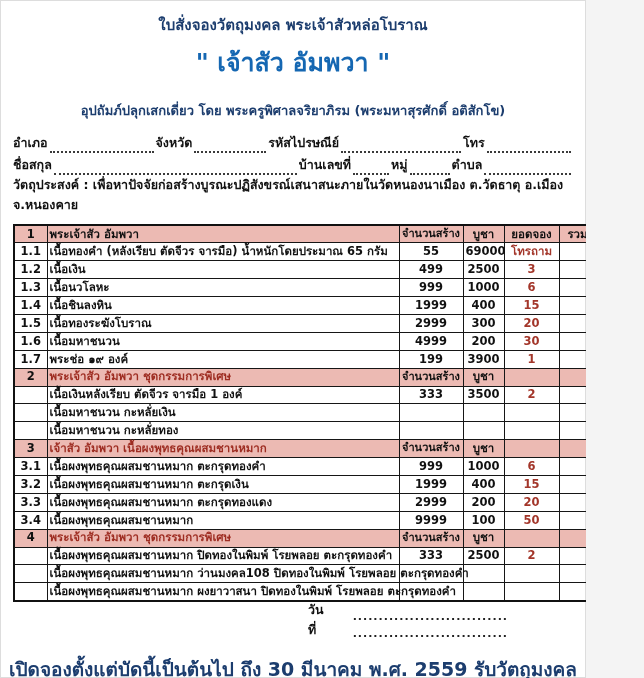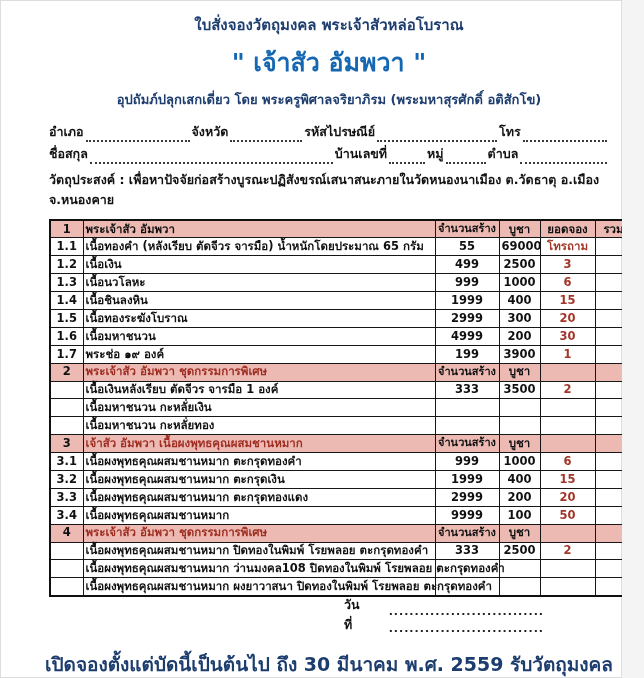--- a/index.html
+++ b/index.html
@@ -4,35 +4,34 @@
 <style>
   html,body{margin:0;padding:0;background:#f4f4f4;}
   .page{
     position:relative;
     width:586px;height:678px;
     background:#ffffff;
     box-shadow:inset 0 0 0 1px #ddd;
     font-family:"DejaVu Sans","Liberation Sans",sans-serif;
     color:#111;
     overflow:hidden;
-    padding-left:36px;
   }
   
   .hdr{ text-align:center; padding-top:13px; }
   .hdr-line1{ font-size:15px; font-weight:bold; color:#1c3d6e; }
   .hdr-line2{ font-size:25px; font-weight:bold; color:#1567b2; margin-top:5px; }
-  .hdr-line3{ font-size:13px; font-weight:bold; color:#1c3d6e; margin-top:7px; }
+  .hdr-line3{ font-size:13px; font-weight:bold; color:#1c3d6e; margin-top:18px; }
 
   
   .form{ margin:10px 13px 0 13px; font-size:12.5px; font-weight:bold; color:#111; }
   .fline{ display:flex; align-items:flex-end; height:22px; }
   .fl-label{ flex:0 0 auto; white-space:nowrap; }
   .dotfill{ border-bottom:2px dotted #3a3a3a; height:14px; margin:0 2px; }
   .d-grow{ flex:1 1 auto; }
-  .purpose{ margin-top:6px; font-size:12.5px; font-weight:bold; }
+  .purpose{ font-size:12.5px; font-weight:bold; }
 
   
   table.order{
     border-collapse:collapse;
     table-layout:fixed;
     margin:9px 12px 0 13px;
     width:619px;
     border:2px solid #111;
   }
   table.order td{

